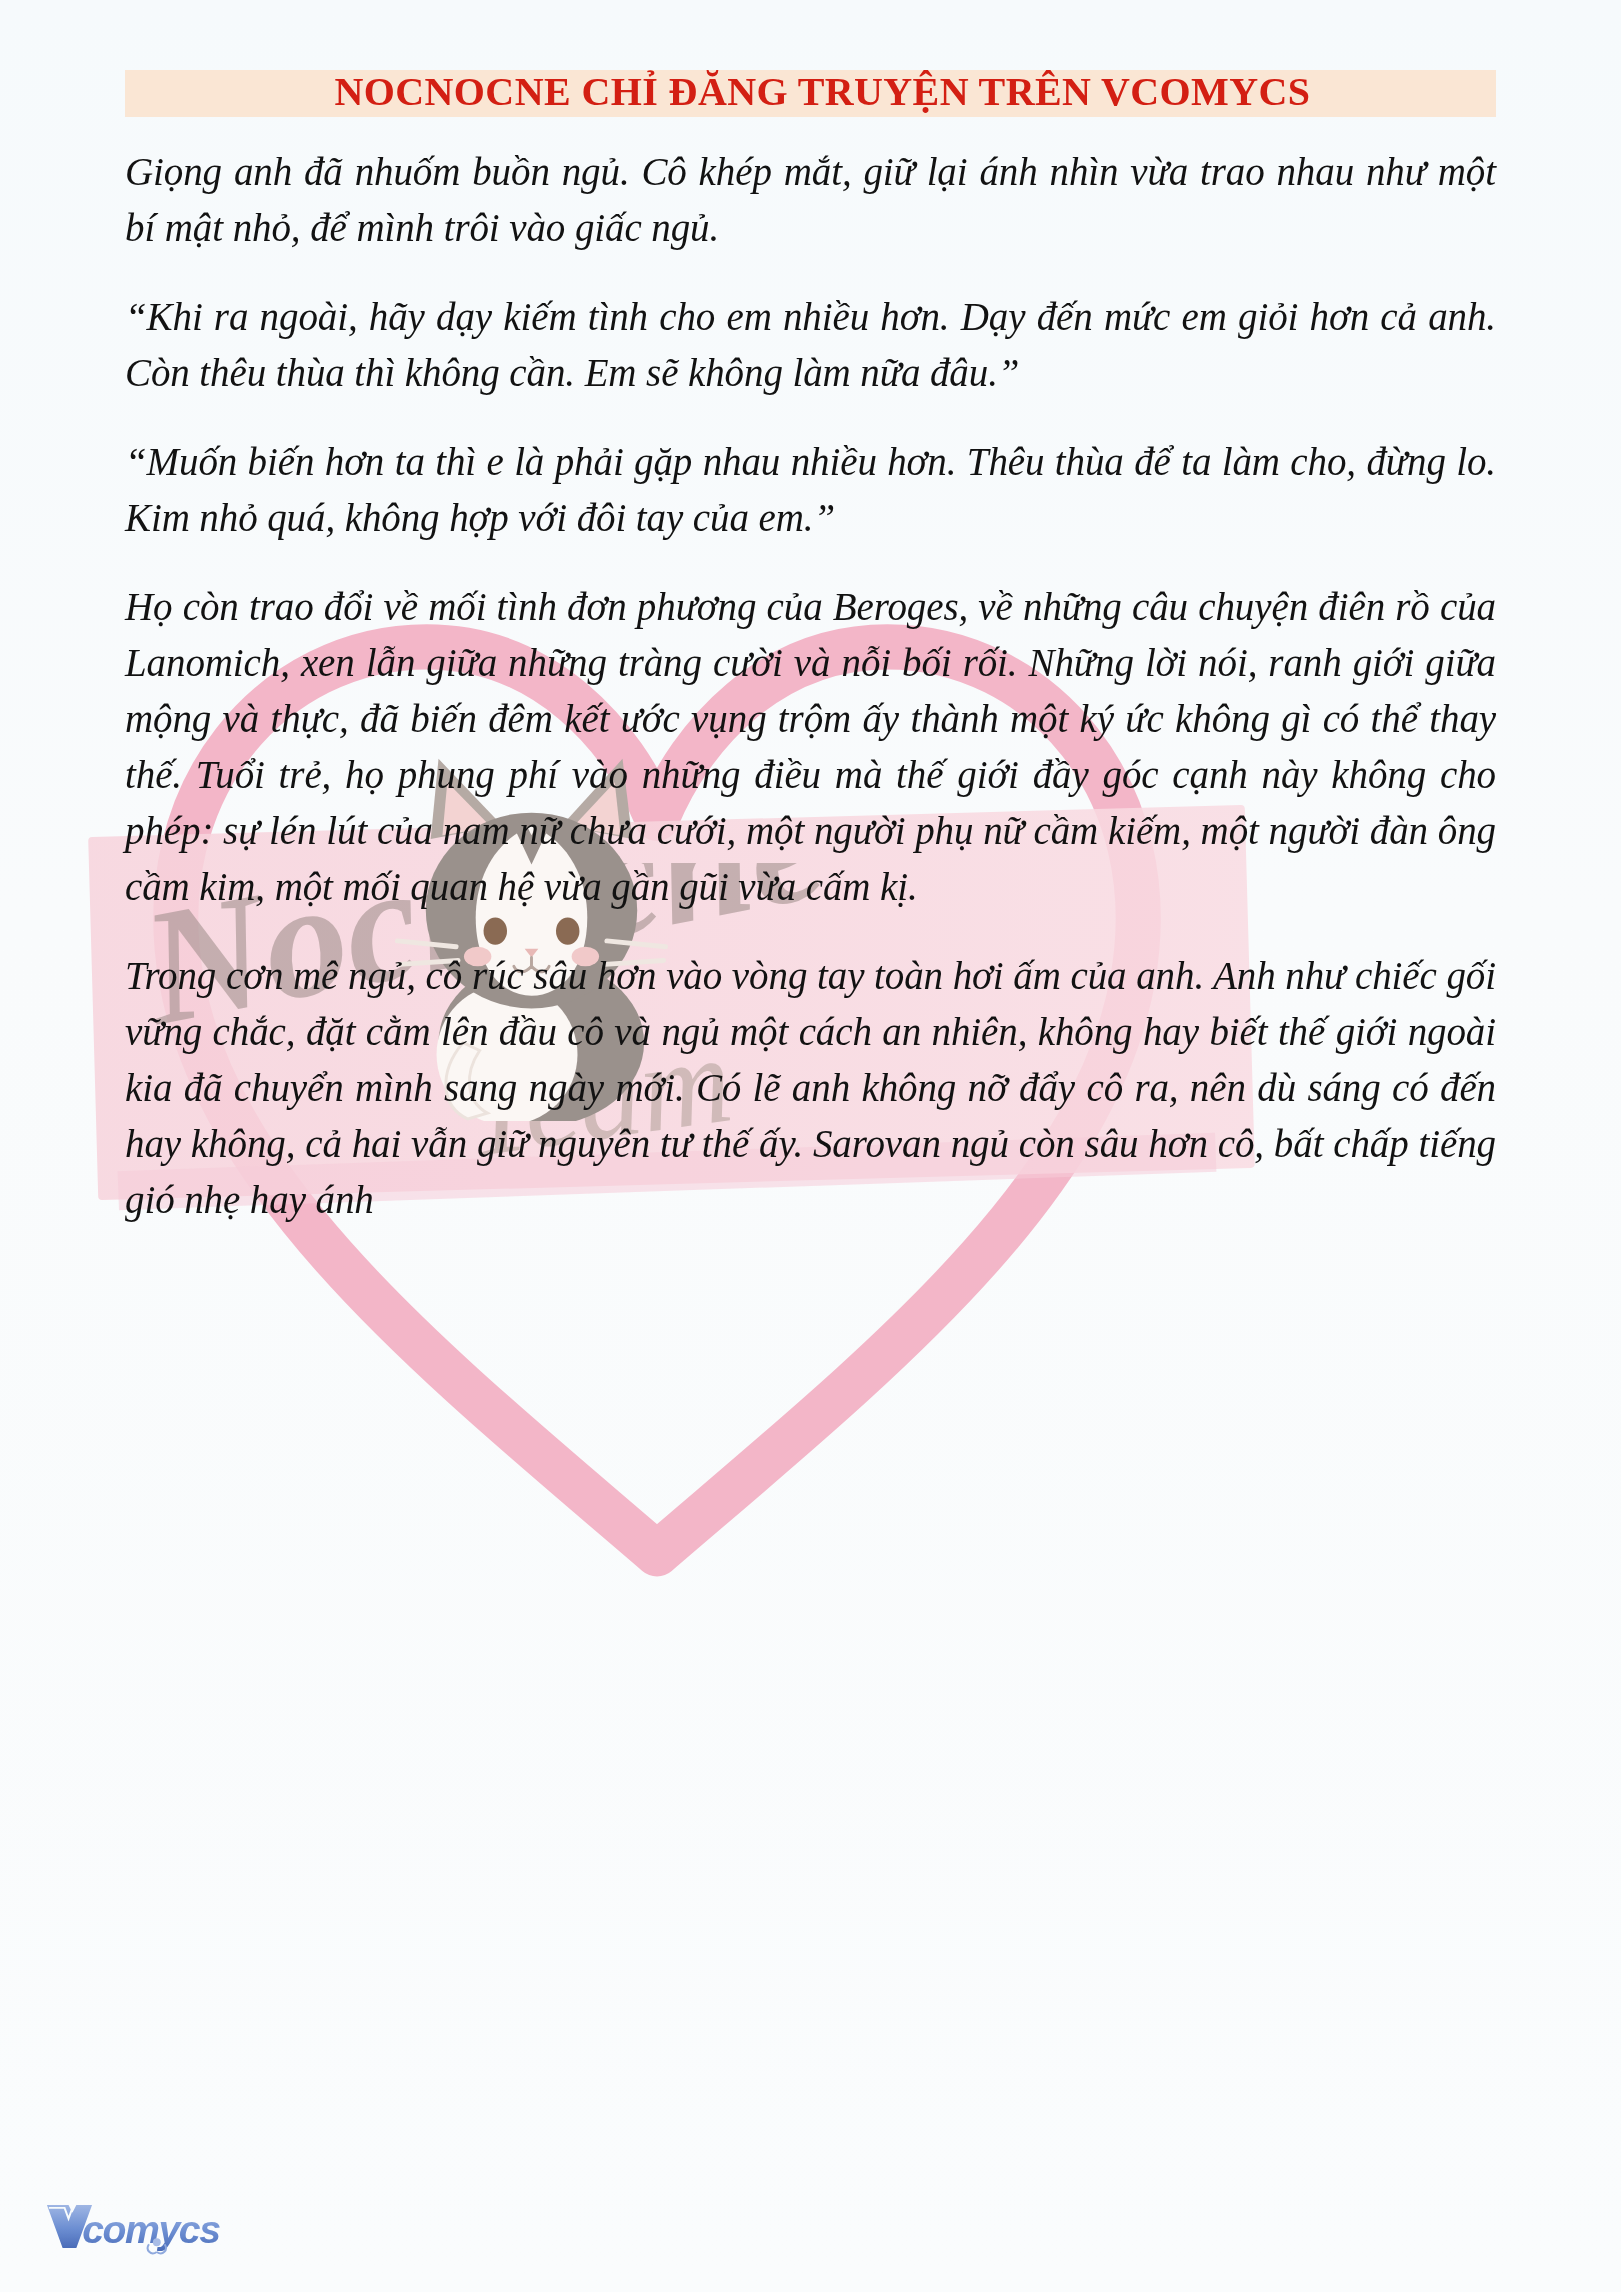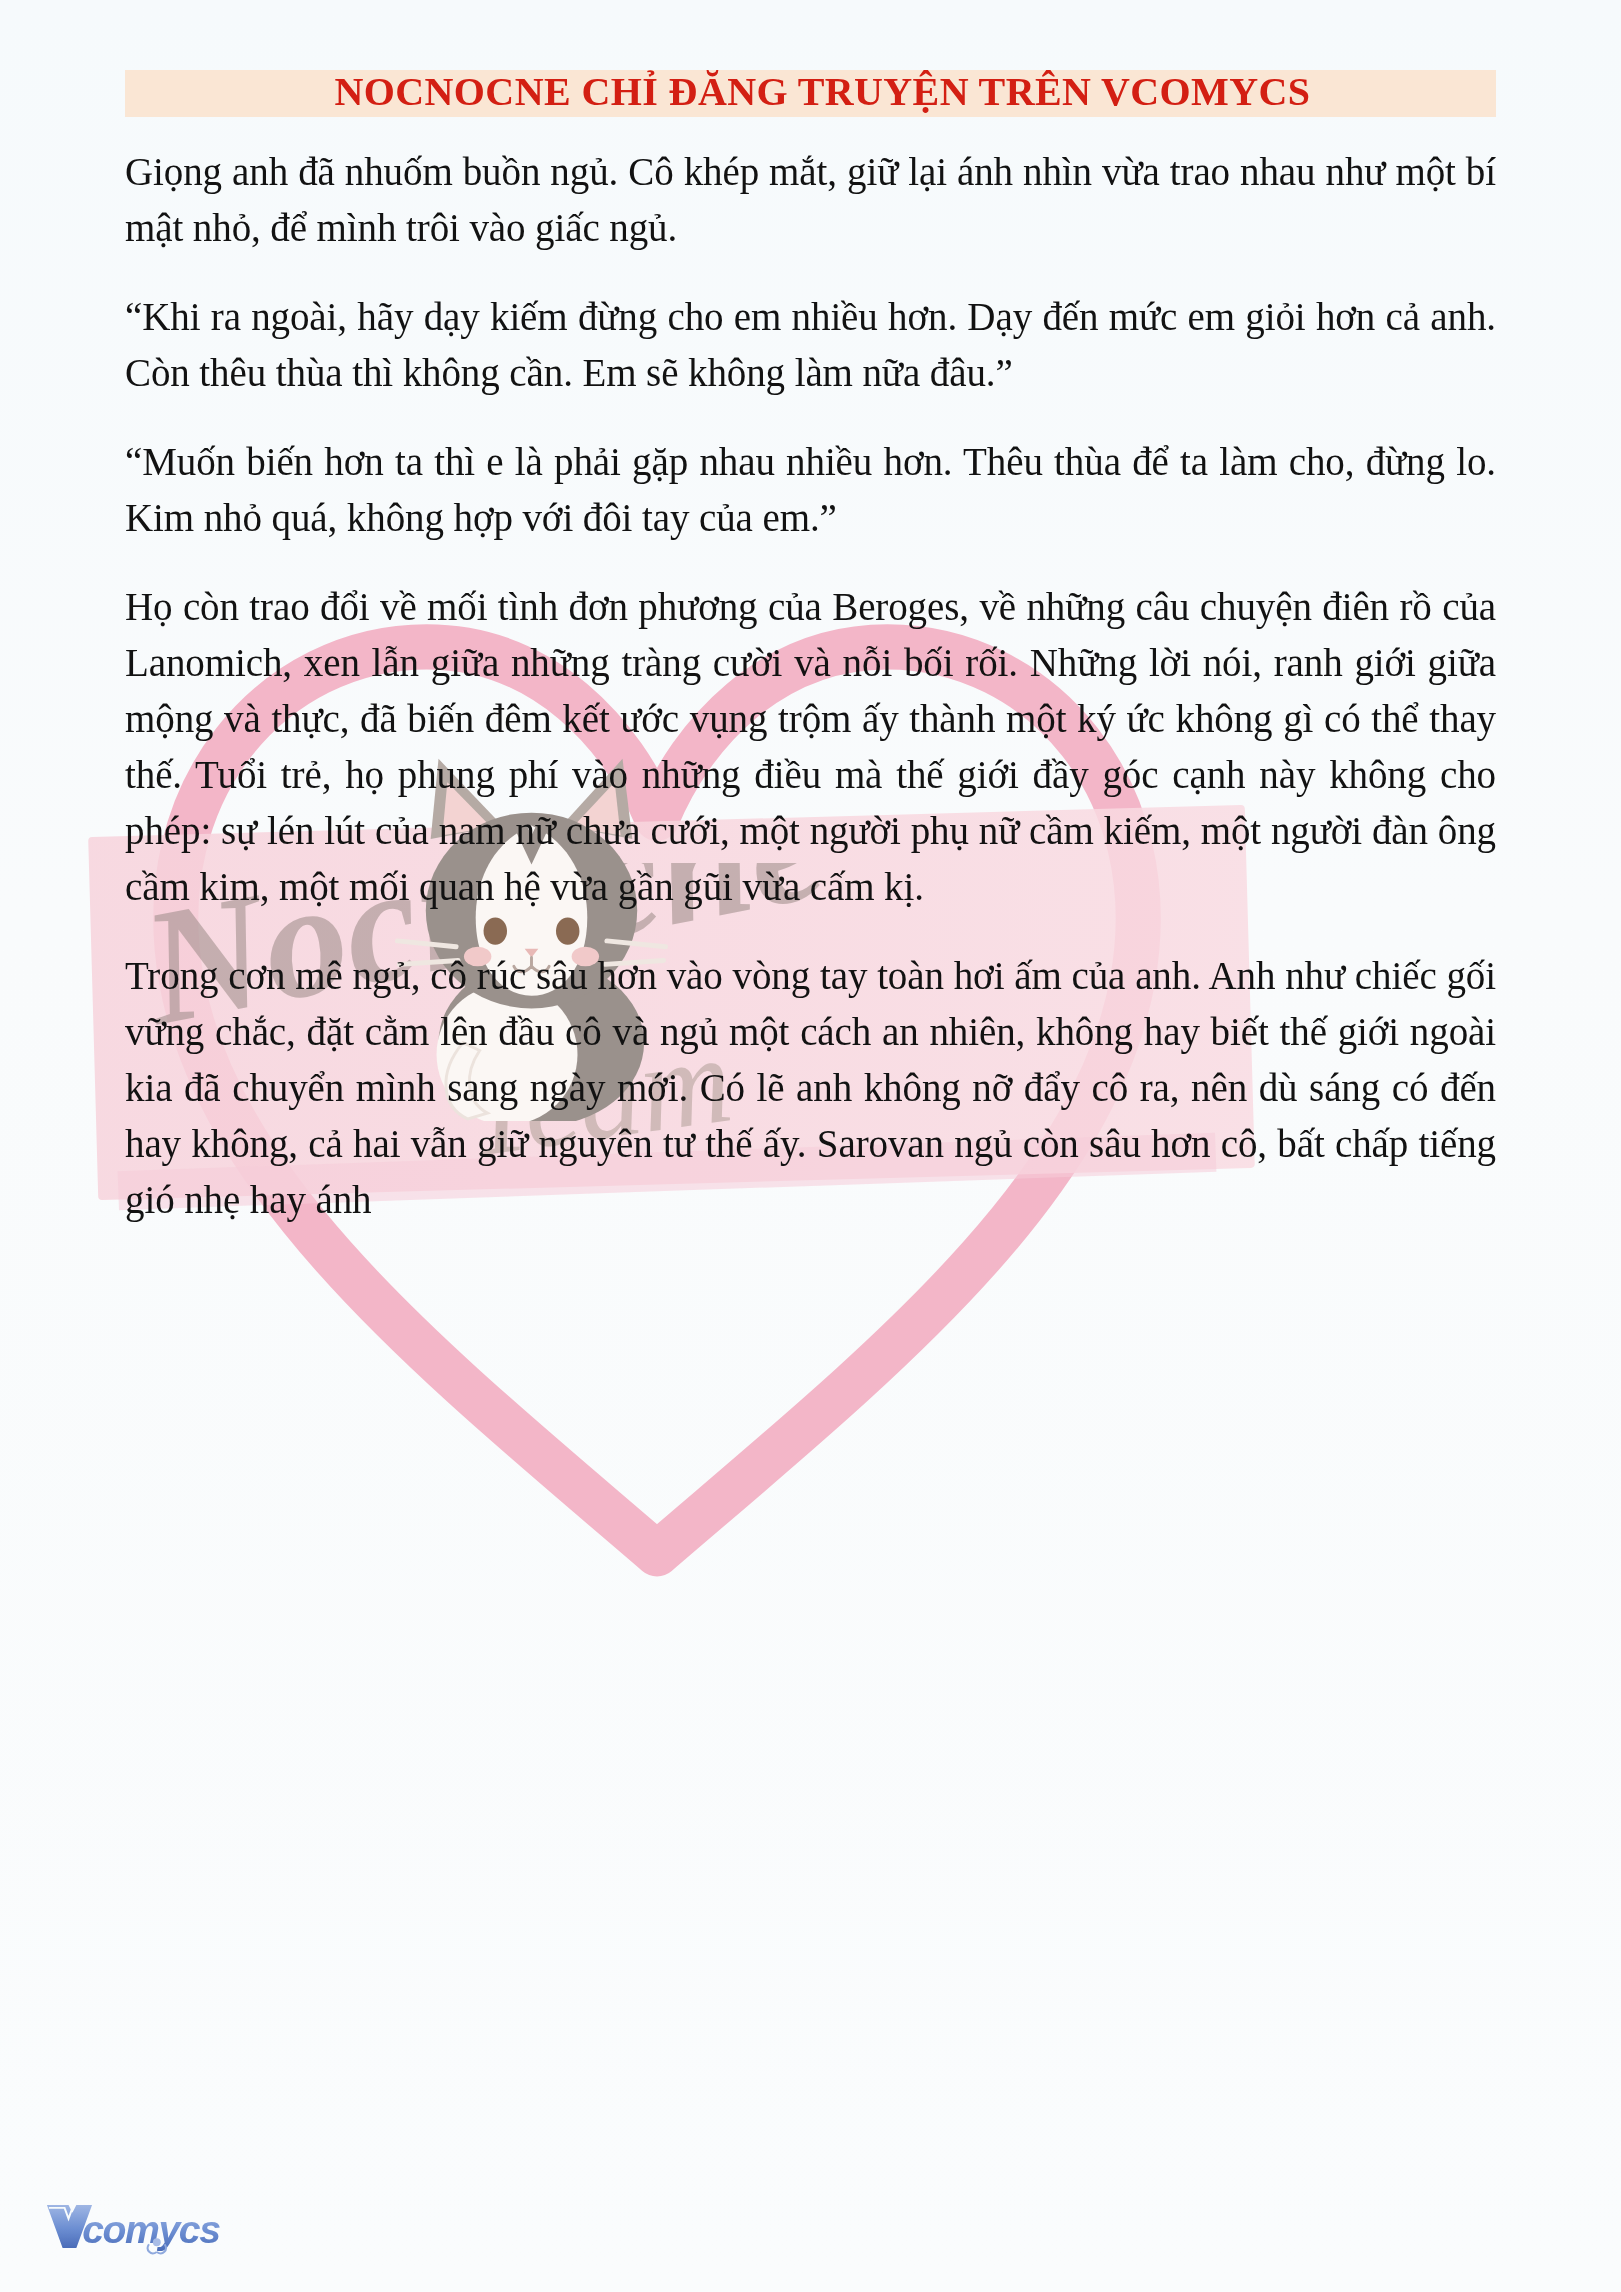--- a/index.html
+++ b/index.html
@@ -118,20 +118,21 @@
   p.para {
     margin: 0 0 33px 0;
     font-size: 39px;
     line-height: 56px;
     color: #121212;
     text-align: justify;
     text-justify: inter-word;
     font-family: "Liberation Serif", "DejaVu Serif", serif;
     font-weight: 500;
     letter-spacing: -0.1px;
+    font-style: italic;
   }
   p.para:first-of-type { margin-top: 21.6px; }
   p.para.last { text-align: justify; }
 
   
   .logo {
     position: absolute;
     left: 43px;
     bottom: 37px;
     z-index: 4;
@@ -201,21 +202,21 @@
   </div>
 
   <div class="content">
 
     <div class="banner-wrap">
       <div class="banner-bg"></div>
       <div class="banner-title">NOCNOCNE CHỈ ĐĂNG TRUYỆN TRÊN VCOMYCS</div>
     </div>
 
     <p class="para">Giọng anh đã nhuốm buồn ngủ. Cô khép mắt, giữ lại ánh nhìn vừa trao nhau như một bí mật nhỏ, để mình trôi vào giấc ngủ.</p>
-    <p class="para">“Khi ra ngoài, hãy dạy kiếm đừng cho em nhiều hơn. Dạy đến mức em giỏi hơn cả anh. Còn thêu thùa thì không cần. Em sẽ không làm nữa đâu.”</p>
+    <p class="para">“Khi ra ngoài, hãy dạy kiếm tình cho em nhiều hơn. Dạy đến mức em giỏi hơn cả anh. Còn thêu thùa thì không cần. Em sẽ không làm nữa đâu.”</p>
     <p class="para">“Muốn biến hơn ta thì e là phải gặp nhau nhiều hơn. Thêu thùa để ta làm cho, đừng lo. Kim nhỏ quá, không hợp với đôi tay của em.”</p>
     <p class="para">Họ còn trao đổi về mối tình đơn phương của Beroges, về những câu chuyện điên rồ của Lanomich, xen lẫn giữa những tràng cười và nỗi bối rối. Những lời nói, ranh giới giữa mộng và thực, đã biến đêm kết ước vụng trộm ấy thành một ký ức không gì có thể thay thế. Tuổi trẻ, họ phung phí vào những điều mà thế giới đầy góc cạnh này không cho phép: sự lén lút của nam nữ chưa cưới, một người phụ nữ cầm kiếm, một người đàn ông cầm kim, một mối quan hệ vừa gần gũi vừa cấm kị.</p>
     <p class="para last">Trong cơn mê ngủ, cô rúc sâu hơn vào vòng tay toàn hơi ấm của anh. Anh như chiếc gối vững chắc, đặt cằm lên đầu cô và ngủ một cách an nhiên, không hay biết thế giới ngoài kia đã chuyển mình sang ngày mới. Có lẽ anh không nỡ đẩy cô ra, nên dù sáng có đến hay không, cả hai vẫn giữ nguyên tư thế ấy. Sarovan ngủ còn sâu hơn cô, bất chấp tiếng gió nhẹ hay ánh</p>
   </div>
 
   <svg class="logo" viewBox="0 0 210 58">
     <defs>
       <linearGradient id="lg" x1="0" y1="0" x2="0" y2="1">
         <stop offset="0%" stop-color="#9fb6e4"></stop>
         <stop offset="55%" stop-color="#6c8ed2"></stop>

